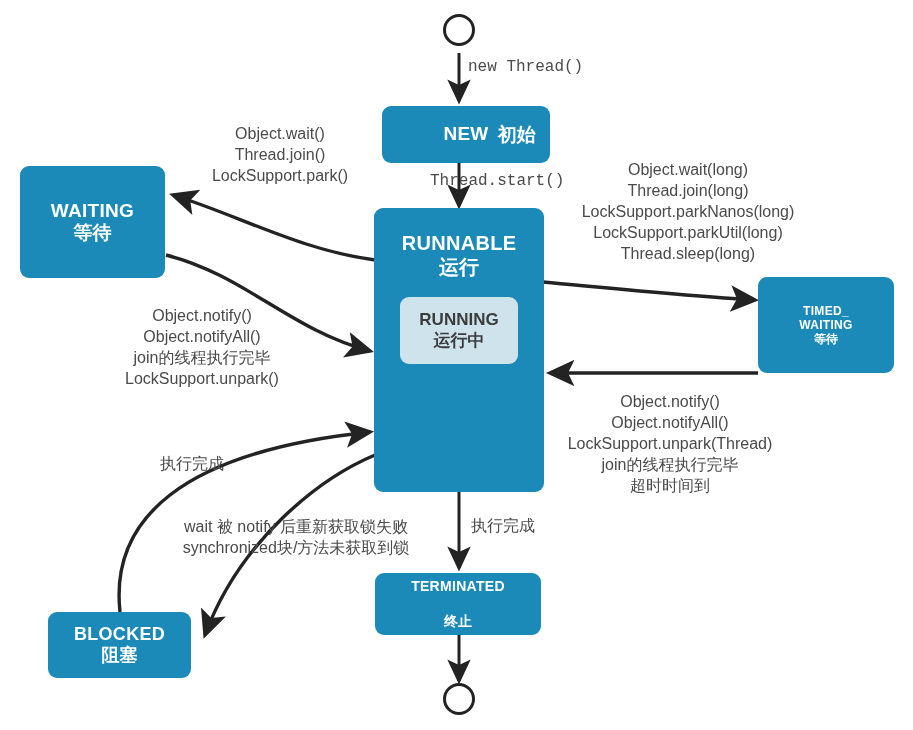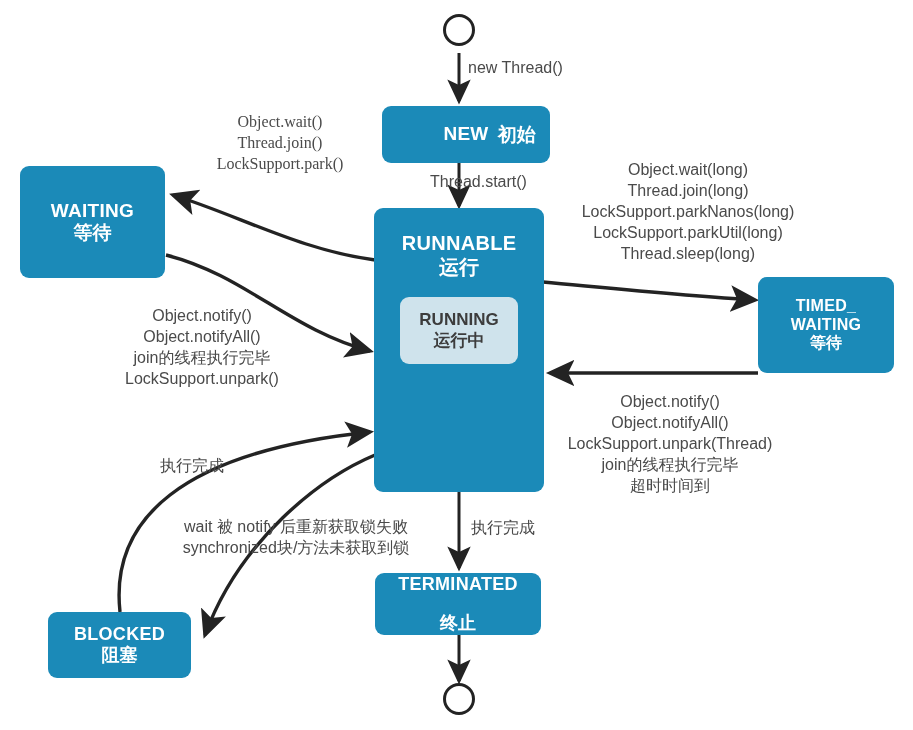--- a/index.html
+++ b/index.html
@@ -52,21 +52,21 @@
   .label{
     position:absolute;
     color:#4a4a4a;
     font-size:16px;
     line-height:1.32;
     white-space:pre;
     z-index:5;
     font-family:"Liberation Sans","DejaVu Sans",sans-serif;
   }
   .label.center{text-align:center;}
-  .label.left{text-align:left;}
+  .label.left{text-align:left;font-family:Liberation Mono, monospace;}
   svg.edges{position:absolute;left:0;top:0;width:913px;height:730px;z-index:2;pointer-events:none;}
 </style>
 </head>
 <body>
 
 <div id="diagram">
 
   <svg class="edges" viewBox="0 0 913 730" xmlns="http://www.w3.org/2000/svg">
     <defs>
       <marker id="ah" markerWidth="9" markerHeight="9" refX="7.2" refY="4.5" orient="auto" markerUnits="strokeWidth">
@@ -122,41 +122,41 @@
     <span class="en">RUNNING</span>
     <span class="cn">运行中</span>
   </div>
 
 
   <div class="node" style="left:20px;top:166px;width:145px;height:112px;background:#1b8ab8;font-size:19px;">
     <span class="en">WAITING</span>
     <span class="cn">等待</span>
   </div>
 
-  <div class="node" style="left:758px;top:277px;width:136px;height:96px;background:#1b8ab8;font-size:16px;">
+  <div class="node" style="left:758px;top:277px;width:136px;height:96px;background:#1b8ab8;font-size:12px;">
     <span class="en" style="white-space:pre-line">TIMED_
 WAITING</span>
     <span class="cn">等待</span>
   </div>
 
   <div class="node" style="left:48px;top:612px;width:143px;height:66px;background:#1b8ab8;font-size:18px;">
     <span class="en">BLOCKED</span>
     <span class="cn">阻塞</span>
   </div>
 
-  <div class="node" style="left:375px;top:573px;width:166px;height:62px;background:#1b8ab8;font-size:18px;gap:18px;">
+  <div class="node" style="left:375px;top:573px;width:166px;height:62px;background:#1b8ab8;font-size:14px;gap:18px;">
     <span class="en">TERMINATED</span>
     <span class="cn">终止</span>
   </div>
 
   <div class="label left" style="left:468px;top:57px;">new Thread()</div>
 
   <div class="label left" style="left:430px;top:171px;">Thread.start()</div>
 
-  <div class="label center" style="left:196px;top:111px;width:168px;font-family:Liberation Serif, serif;">Object.wait()
+  <div class="label center" style="left:196px;top:123px;width:168px;">Object.wait()
 Thread.join()
 LockSupport.park()</div>
 
   <div class="label center" style="left:118px;top:305px;width:168px;">Object.notify()
 Object.notifyAll()
 join的线程执行完毕
 LockSupport.unpark()</div>
 
   <div class="label center" style="left:553px;top:159px;width:270px;">Object.wait(long)
 Thread.join(long)

